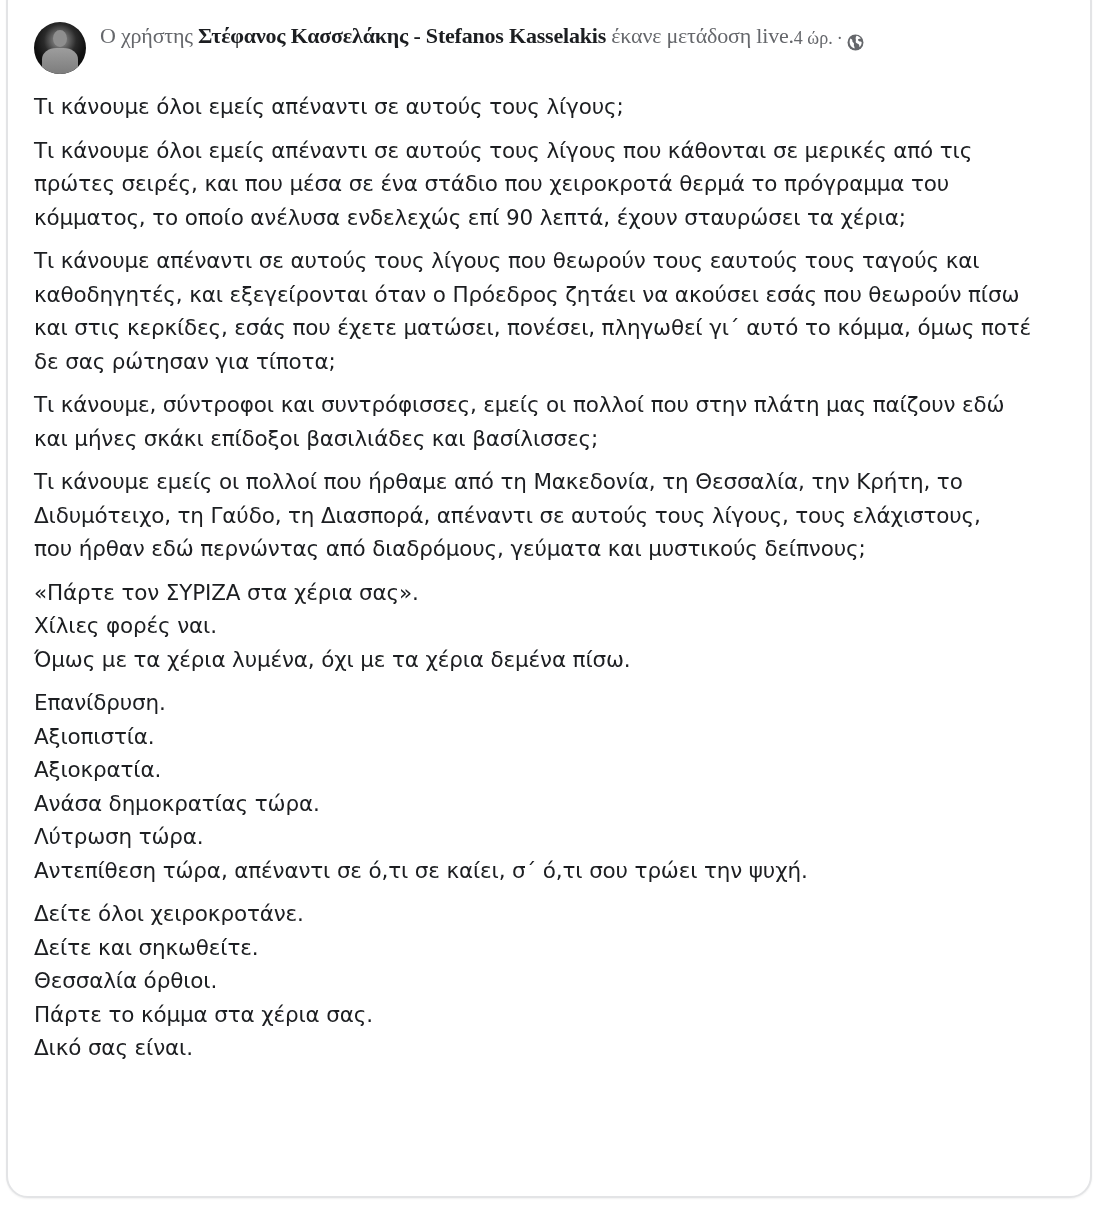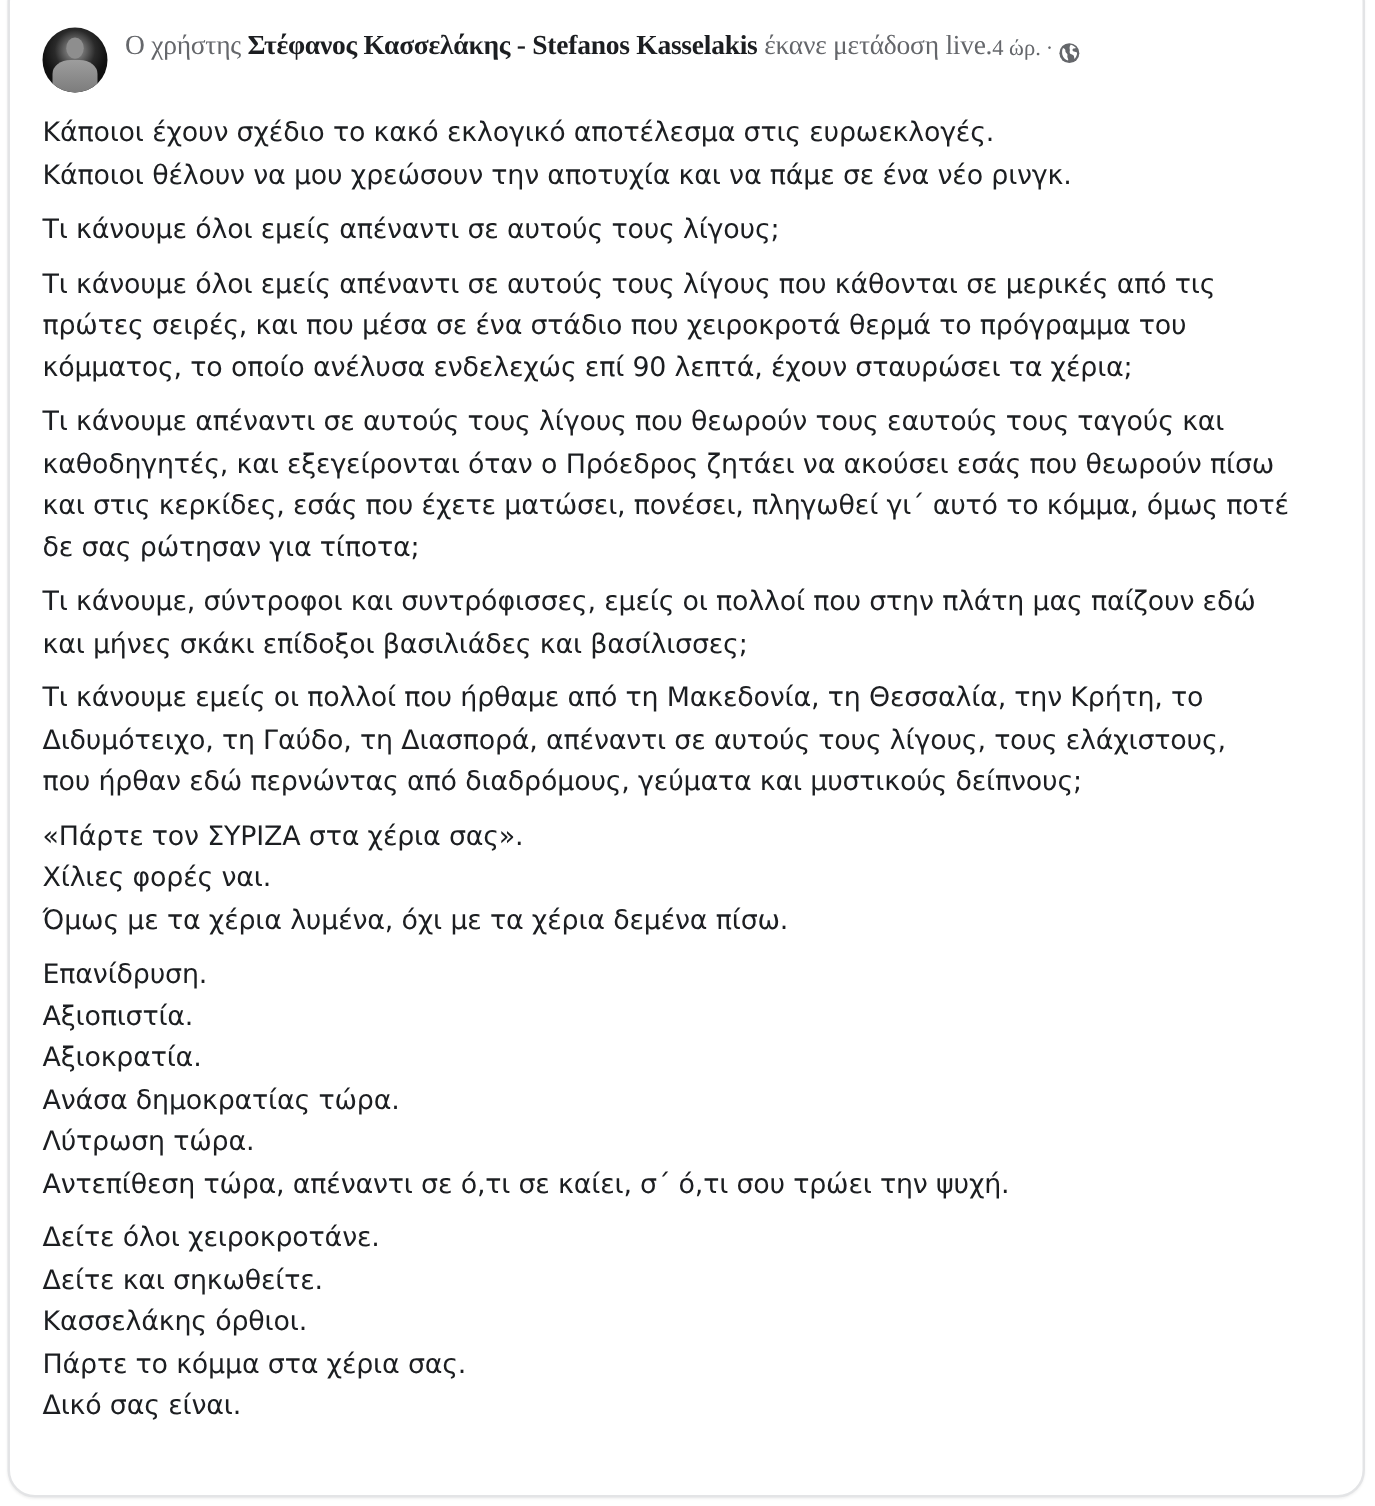--- a/index.html
+++ b/index.html
@@ -132,24 +132,20 @@
           <path d="M3.2 4.2 C4.5 4.6 5.2 5.4 5.0 6.4 C4.8 7.3 5.8 7.8 6.4 8.6 C6.9 9.3 6.2 10.4 6.6 11.2 C6.9 11.9 7.4 12.8 7.0 13.6 C5.0 13.2 3.2 11.4 2.7 9.2 C2.3 7.4 2.5 5.6 3.2 4.2 Z" fill="#ffffff"></path>
           <path d="M9.0 1.6 C10.6 1.9 12.1 2.8 13.0 4.2 C12.1 4.6 11.1 4.3 10.5 5.0 C10.0 5.6 10.6 6.5 11.4 6.8 C12.4 7.1 13.3 7.0 13.8 7.8 C13.8 9.6 13.1 11.2 11.9 12.4 C11.5 11.4 11.7 10.3 11.0 9.6 C10.2 8.9 8.9 9.0 8.4 8.1 C7.9 7.2 8.6 6.1 8.3 5.1 C8.1 4.1 8.0 2.8 9.0 1.6 Z" fill="#ffffff"></path>
         </svg>
       </span>
     </div>
   </div>
 </div>
 
 <div class="post-body">
   <p class="paragraph">
-    <span class="line">Κάποιοι έχουν σχέδιο το κακό εκλογικό αποτέλεσμα στις ευρωεκλογές.</span>
-    <span class="line">Κάποιοι θέλουν να μου χρεώσουν την αποτυχία και να πάμε σε ένα νέο ρινγκ.</span>
-  </p>
-  <p class="paragraph">
     <span class="line">Τι κάνουμε όλοι εμείς απέναντι σε αυτούς τους λίγους;</span>
   </p>
   <p class="paragraph">
     <span class="line">Τι κάνουμε όλοι εμείς απέναντι σε αυτούς τους λίγους που κάθονται σε μερικές από τις</span>
     <span class="line">πρώτες σειρές, και που μέσα σε ένα στάδιο που χειροκροτά θερμά το πρόγραμμα του</span>
     <span class="line">κόμματος, το οποίο ανέλυσα ενδελεχώς επί 90 λεπτά, έχουν σταυρώσει τα χέρια;</span>
   </p>
   <p class="paragraph">
     <span class="line">Τι κάνουμε απέναντι σε αυτούς τους λίγους που θεωρούν τους εαυτούς τους ταγούς και</span>
     <span class="line">καθοδηγητές, και εξεγείρονται όταν ο Πρόεδρος ζητάει να ακούσει εσάς που θεωρούν πίσω</span>
@@ -174,17 +170,17 @@
     <span class="line">Επανίδρυση.</span>
     <span class="line">Αξιοπιστία.</span>
     <span class="line">Αξιοκρατία.</span>
     <span class="line">Ανάσα δημοκρατίας τώρα.</span>
     <span class="line">Λύτρωση τώρα.</span>
     <span class="line">Αντεπίθεση τώρα, απέναντι σε ό,τι σε καίει, σ΄ ό,τι σου τρώει την ψυχή.</span>
   </p>
   <p class="paragraph">
     <span class="line">Δείτε όλοι χειροκροτάνε.</span>
     <span class="line">Δείτε και σηκωθείτε.</span>
-    <span class="line">Κασσελάκης όρθιοι.</span>
+    <span class="line">Θεσσαλία όρθιοι.</span>
     <span class="line">Πάρτε το κόμμα στα χέρια σας.</span>
     <span class="line">Δικό σας είναι.</span>
   </p>
 </div>
 
 </body></html>

